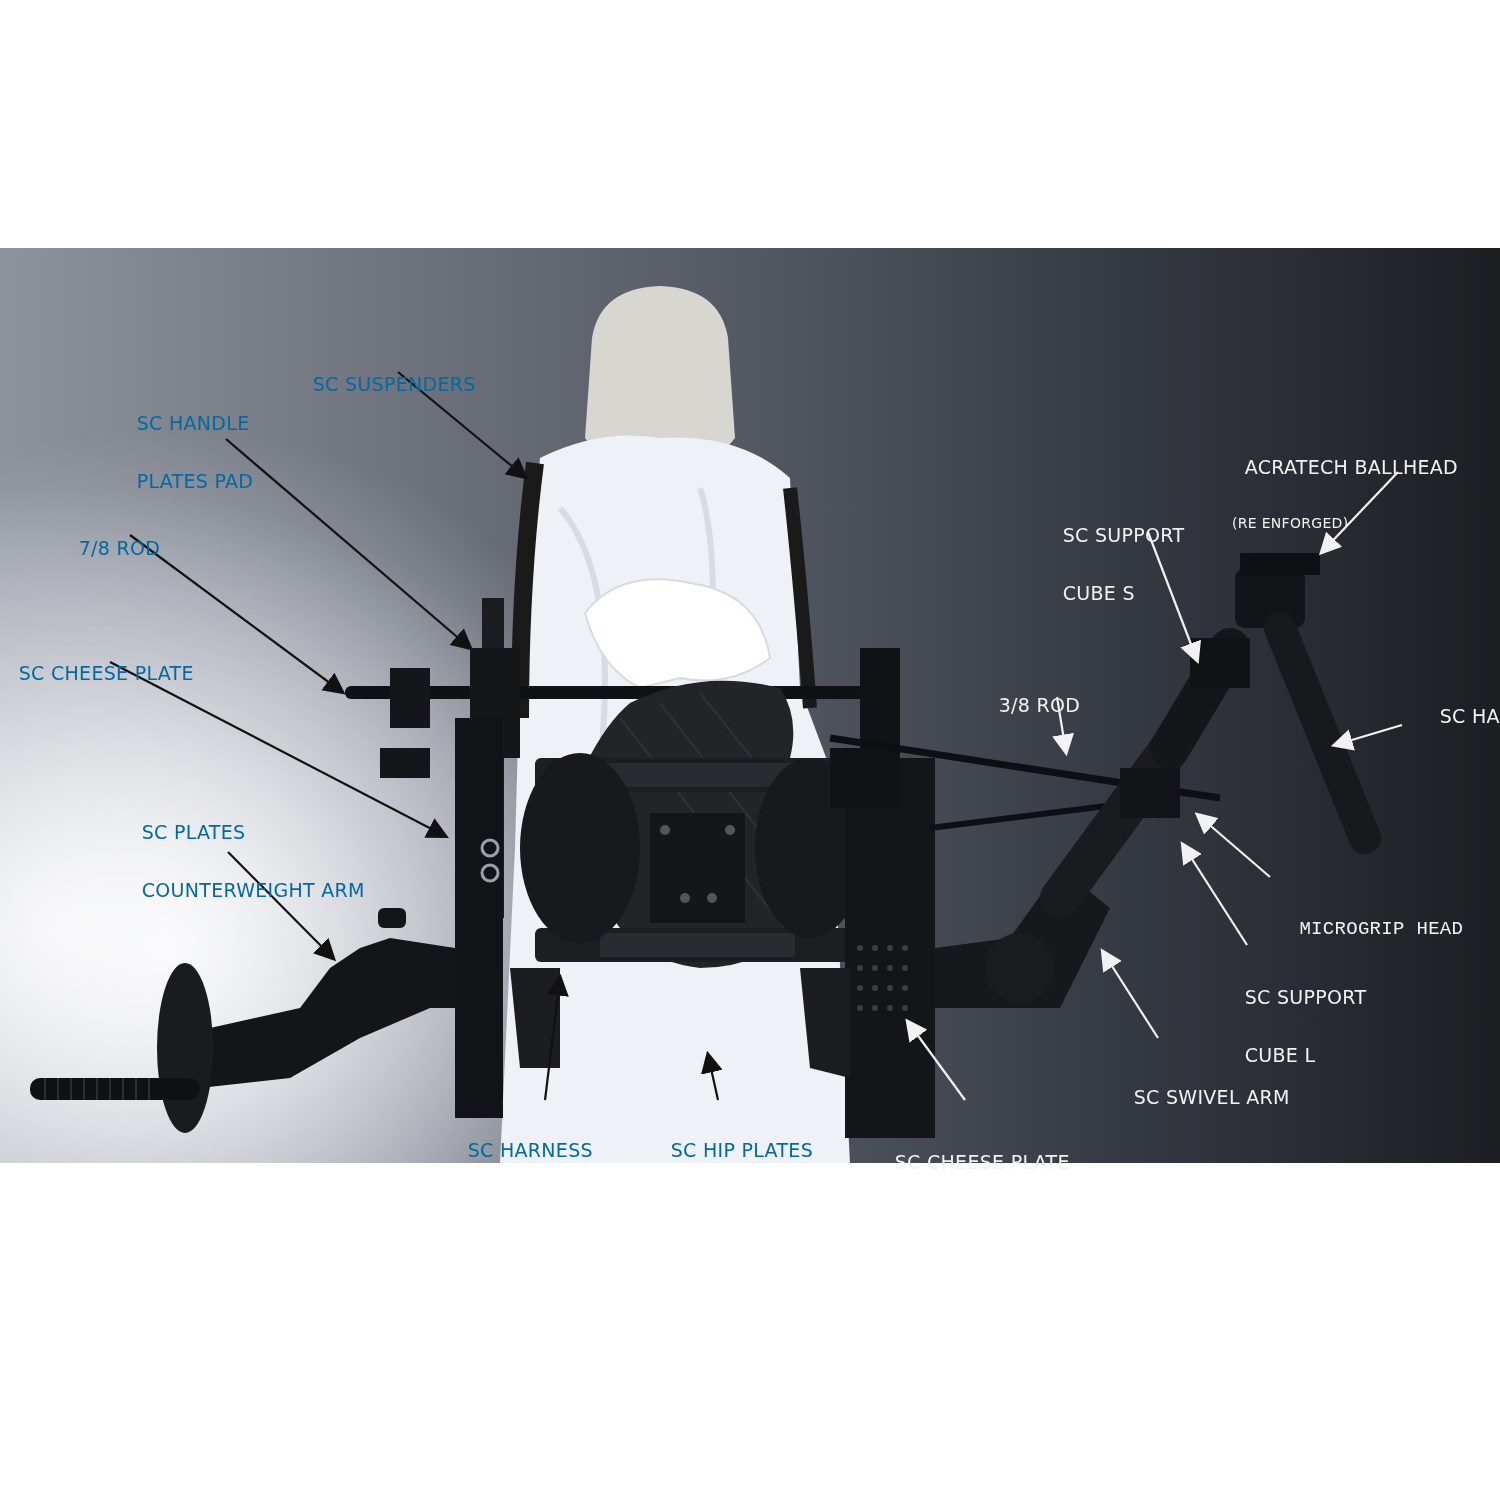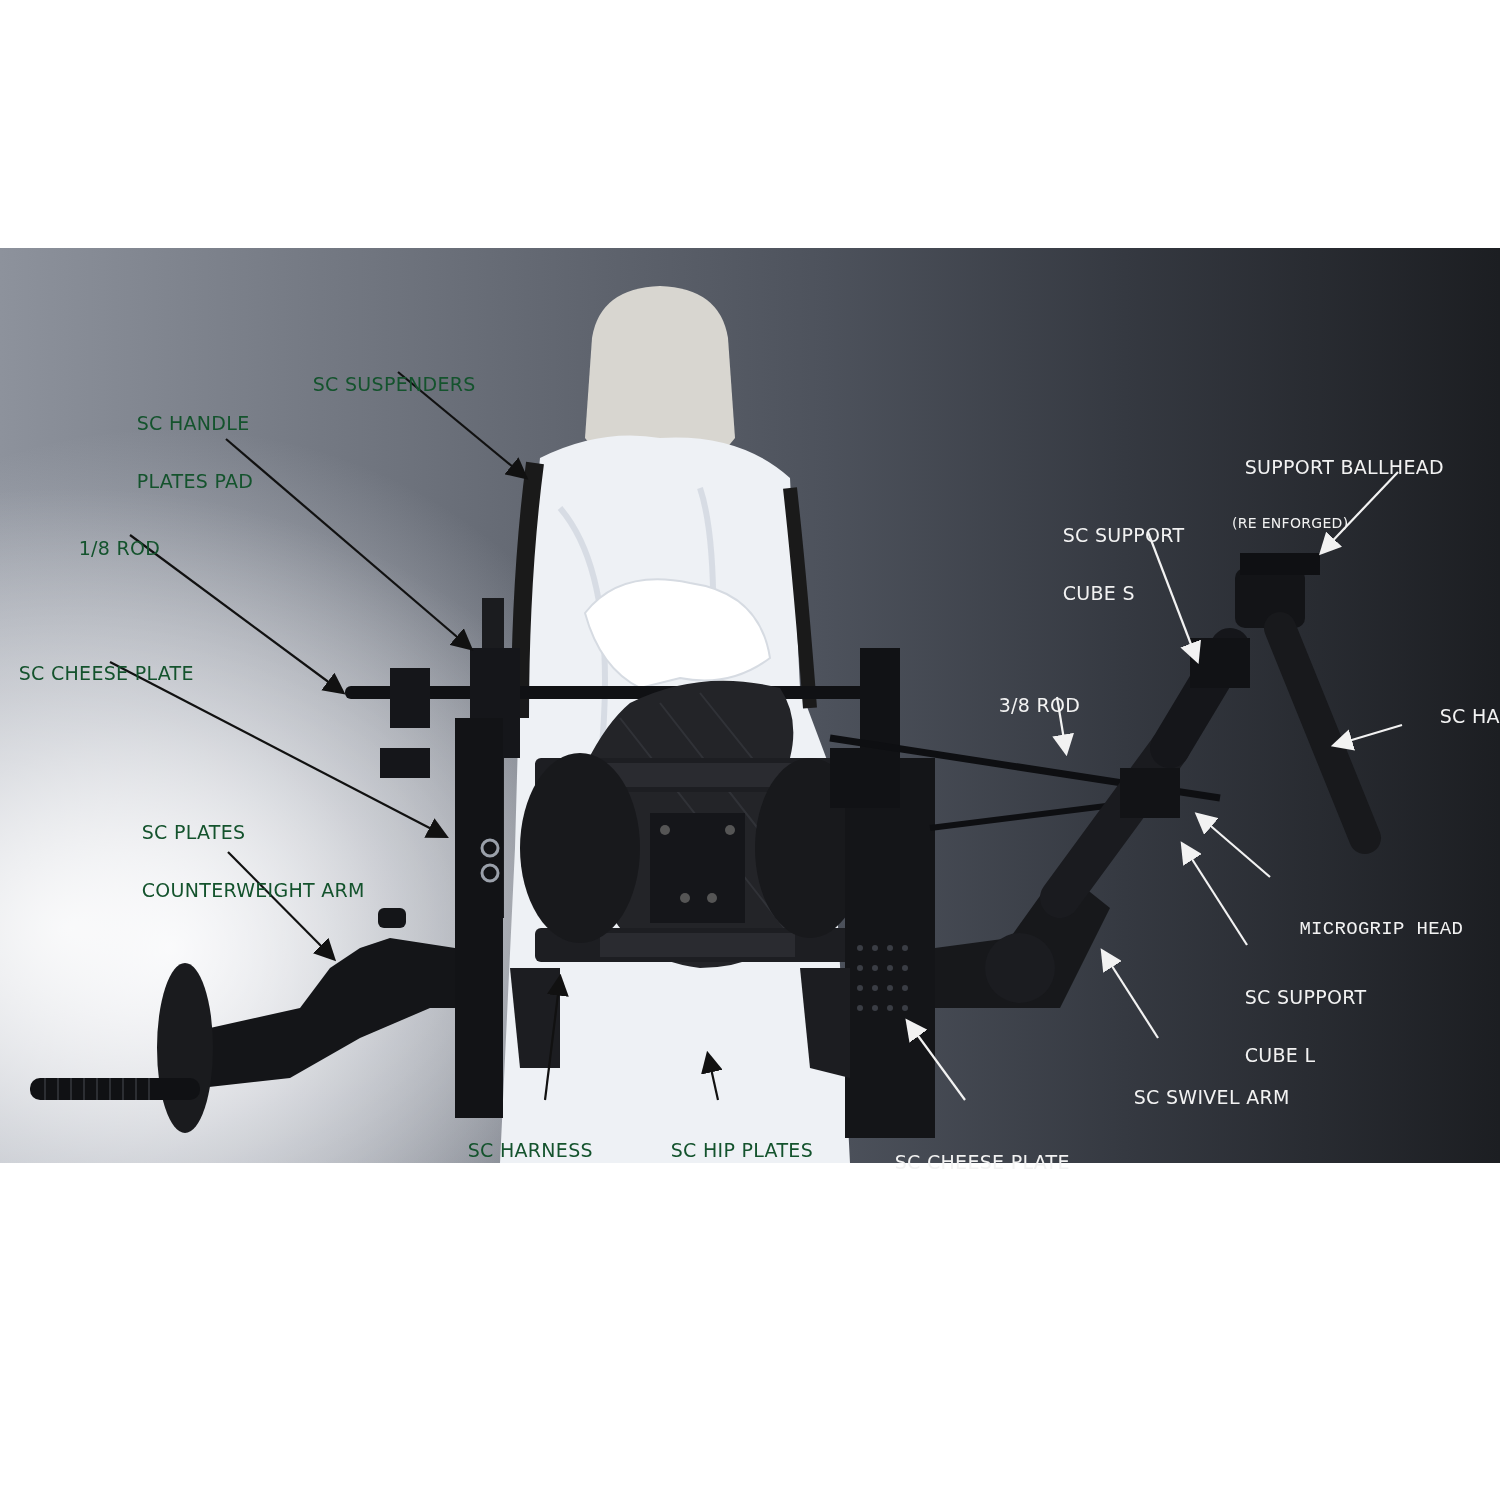--- a/index.html
+++ b/index.html
@@ -14,21 +14,21 @@
   }
   #panel .light-left {
     position: absolute; left: -200px; top: 200px; width: 900px; height: 800px;
     background: radial-gradient(ellipse at 30% 60%, rgba(255,255,255,0.85) 0%, rgba(255,255,255,0.35) 35%, rgba(255,255,255,0) 65%);
   }
   #art { position: absolute; left: 0; top: 0; width: 1500px; height: 915px; }
   .label {
     position: absolute; font-size: 19px; letter-spacing: 0.3px; line-height: 29px;
     white-space: pre; font-family: "DejaVu Sans", sans-serif;
   }
-  .label.dark { color: #14532d; }
+  .label.dark { color: #0369a1; }
   .label.light { color: #f2f2f2; }
   .label .sub { font-size: 14px; display: block; line-height: 25px; }
   #arrows { position: absolute; left: 0; top: 0; width: 1500px; height: 1500px; pointer-events: none; }
 </style>
 </head>
 <body>
 
 <div id="panel">
   <div class="light-left"></div>
   <svg id="art" viewBox="0 0 1500 915">
@@ -166,40 +166,40 @@
 </svg>
 
 <div class="label dark" style="left:300px; top:341px;">
   <span>SC SUSPENDERS</span>
 </div>
 <div class="label dark" style="left:124px; top:380px;">
   <span>SC HANDLE</span><br>
   <span>PLATES PAD</span>
 </div>
 <div class="label dark" style="left:66px; top:505px;">
-  <span>1/8 ROD</span>
+  <span>7/8 ROD</span>
 </div>
 <div class="label dark" style="left:6px; top:630px;">
   <span>SC CHEESE PLATE</span>
 </div>
 <div class="label dark" style="left:129px; top:789px;">
   <span>SC PLATES</span><br>
   <span>COUNTERWEIGHT ARM</span>
 </div>
 <div class="label dark" style="left:455px; top:1107px;">
   <span>SC HARNESS</span>
 </div>
 <div class="label dark" style="left:658px; top:1107px;">
   <span>SC HIP PLATES</span>
 </div>
 <div class="label light" style="left:882px; top:1119px;">
   <span>SC CHEESE PLATE</span>
 </div>
 <div class="label light" style="left:1232px; top:424px;">
-  <span>SUPPORT BALLHEAD</span>
+  <span>ACRATECH BALLHEAD</span>
   <span class="sub">(RE ENFORGED)</span>
 </div>
 <div class="label light" style="left:1050px; top:492px;">
   <span>SC SUPPORT</span><br>
   <span>CUBE S</span>
 </div>
 <div class="label light" style="left:986px; top:662px;">
   <span>3/8 ROD</span>
 </div>
 <div class="label light" style="left:1427px; top:673px;">

